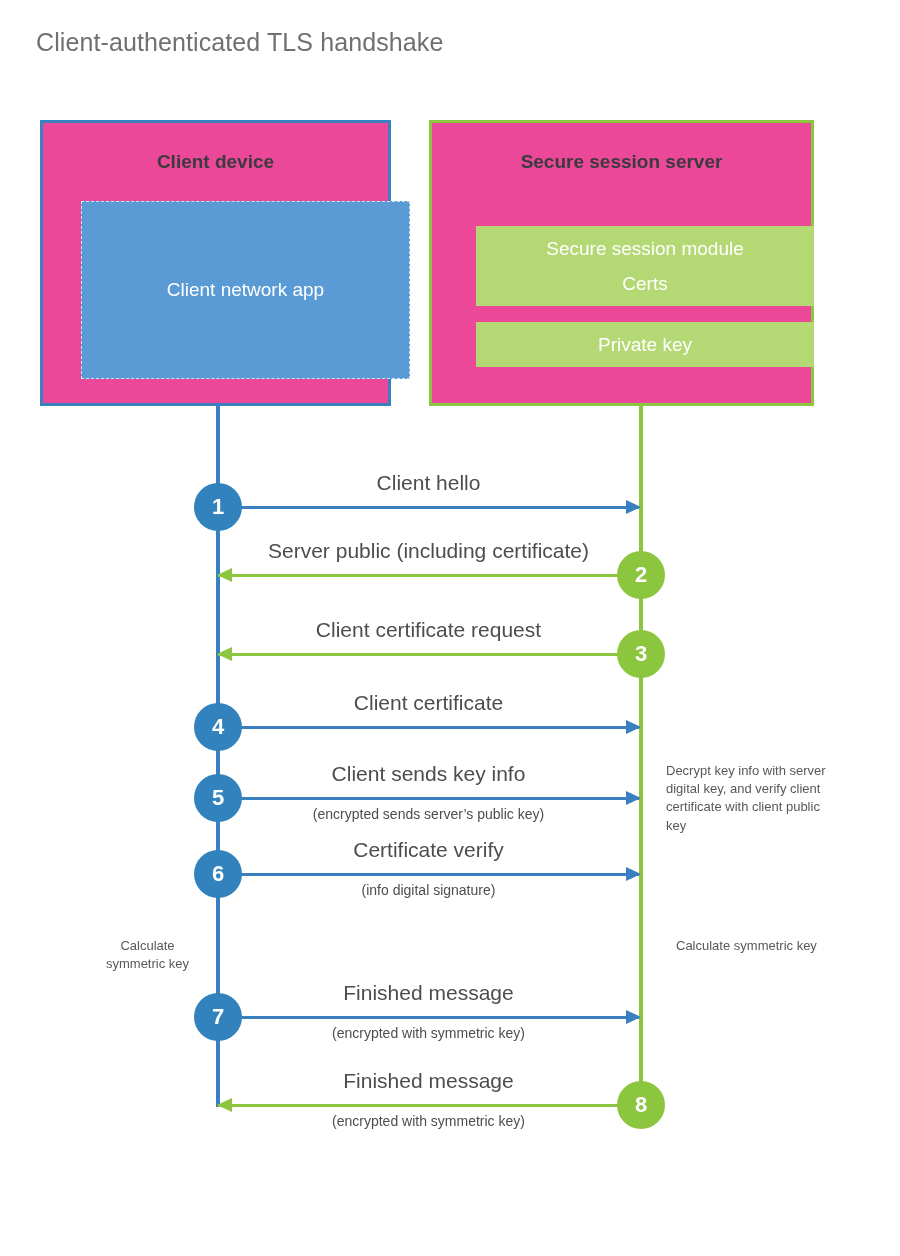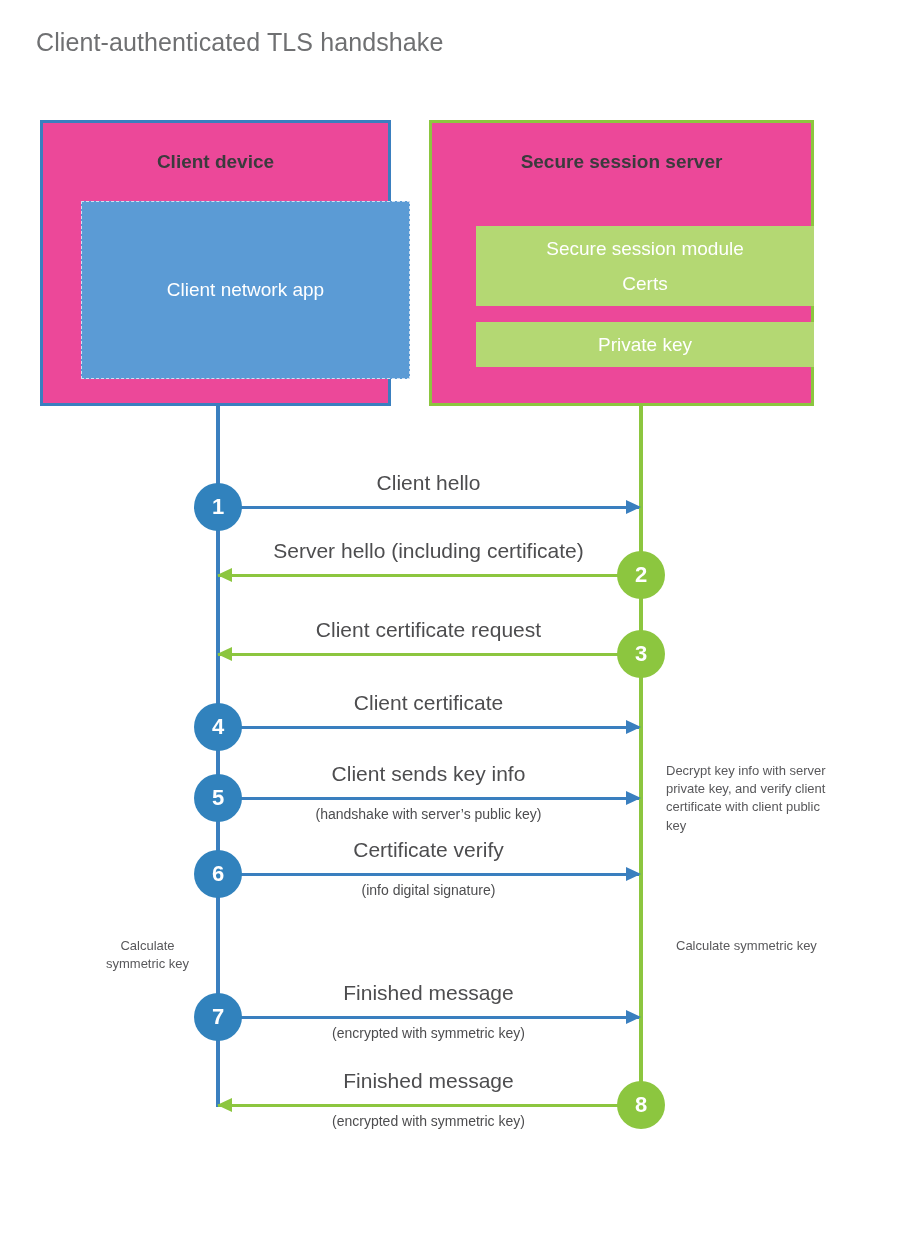--- a/index.html
+++ b/index.html
@@ -204,21 +204,21 @@
 
 <div class="msg-row dir-right blue" style="top:507px">
   <div class="msg-label">Client hello</div>
   <div class="arrow-line"></div>
   <div class="arrow-head"></div>
   <div class="step-circle">1</div>
   <div class="msg-sublabel"></div>
 </div>
 
 <div class="msg-row dir-left green" style="top:575px">
-  <div class="msg-label">Server hello (including certificate)</div>
+  <div class="msg-label">Server public (including certificate)</div>
   <div class="arrow-line"></div>
   <div class="arrow-head"></div>
   <div class="step-circle">2</div>
   <div class="msg-sublabel"></div>
 </div>
 
 <div class="msg-row dir-left green" style="top:654px">
   <div class="msg-label">Client certificate request</div>
   <div class="arrow-line"></div>
   <div class="arrow-head"></div>
@@ -232,21 +232,21 @@
   <div class="arrow-head"></div>
   <div class="step-circle">4</div>
   <div class="msg-sublabel"></div>
 </div>
 
 <div class="msg-row dir-right blue" style="top:798px">
   <div class="msg-label">Client sends key info</div>
   <div class="arrow-line"></div>
   <div class="arrow-head"></div>
   <div class="step-circle">5</div>
-  <div class="msg-sublabel">(handshake with server’s public key)</div>
+  <div class="msg-sublabel">(encrypted sends server’s public key)</div>
 </div>
 
 <div class="msg-row dir-right blue" style="top:874px">
   <div class="msg-label">Certificate verify</div>
   <div class="arrow-line"></div>
   <div class="arrow-head"></div>
   <div class="step-circle">6</div>
   <div class="msg-sublabel">(info digital signature)</div>
 </div>
 
@@ -259,17 +259,17 @@
 </div>
 
 <div class="msg-row dir-left green" style="top:1105px">
   <div class="msg-label">Finished message</div>
   <div class="arrow-line"></div>
   <div class="arrow-head"></div>
   <div class="step-circle">8</div>
   <div class="msg-sublabel">(encrypted with symmetric key)</div>
 </div>
 
-<div id="server-decrypt-note" class="side-note">Decrypt key info with server private key, and verify client certificate with client public key</div>
+<div id="server-decrypt-note" class="side-note">Decrypt key info with server digital key, and verify client certificate with client public key</div>
 
 <div id="client-calc-note" class="side-note">Calculate symmetric key</div>
 
 <div id="server-calc-note" class="side-note">Calculate symmetric key</div>
 
 </body></html>

